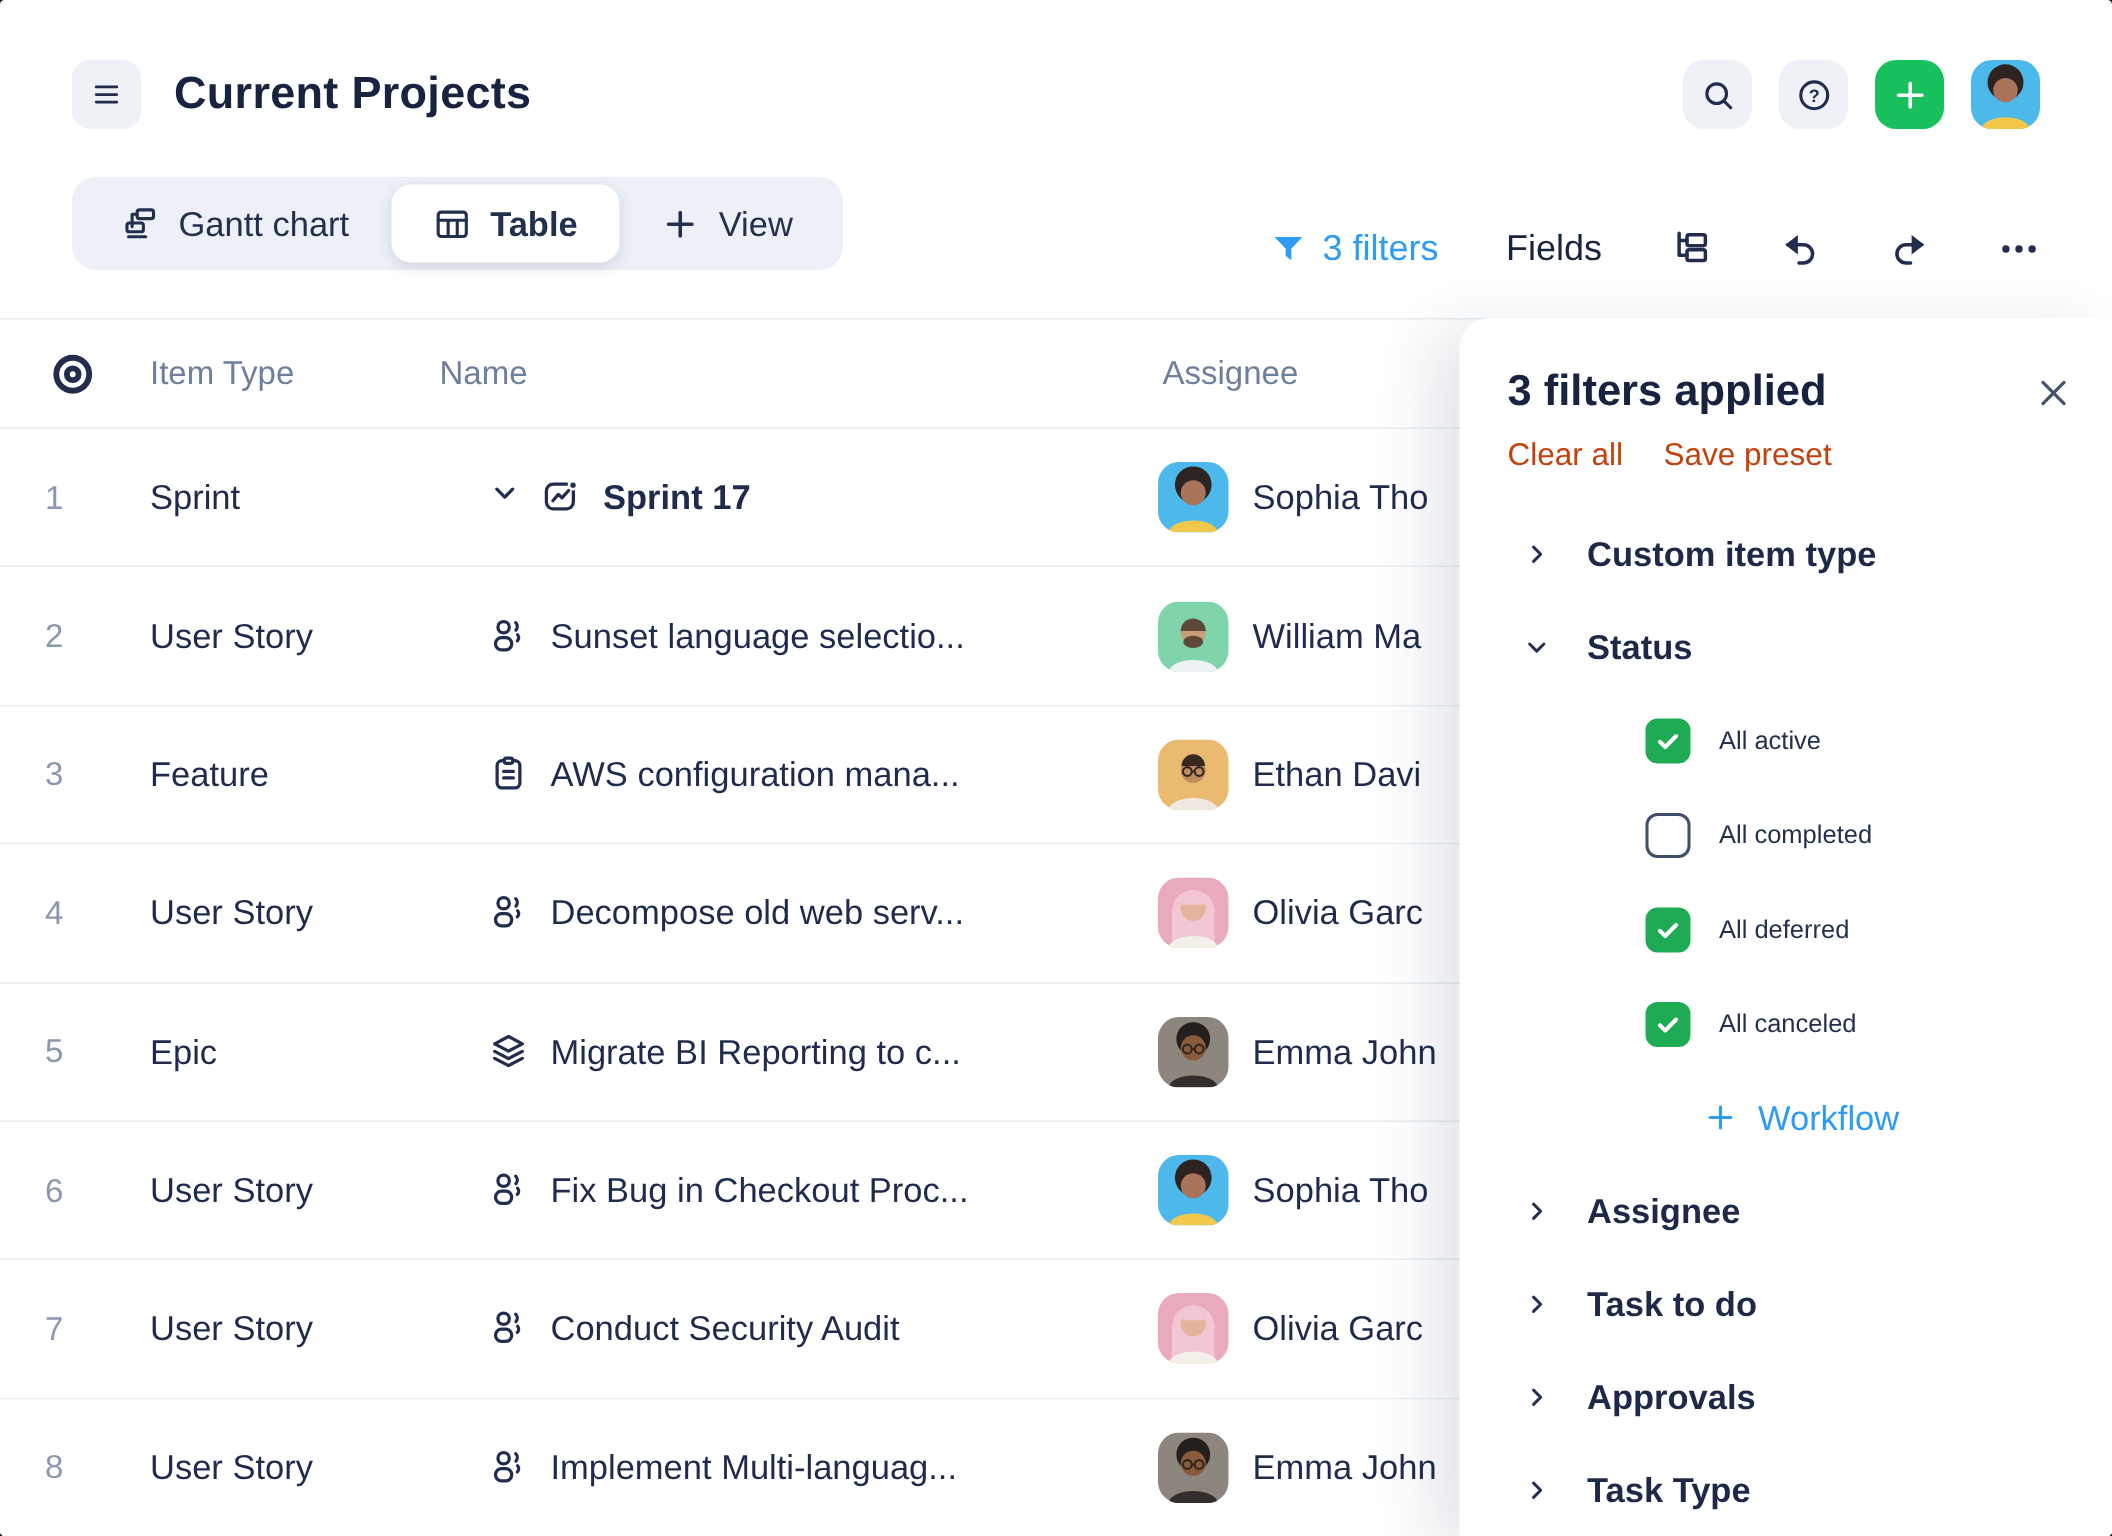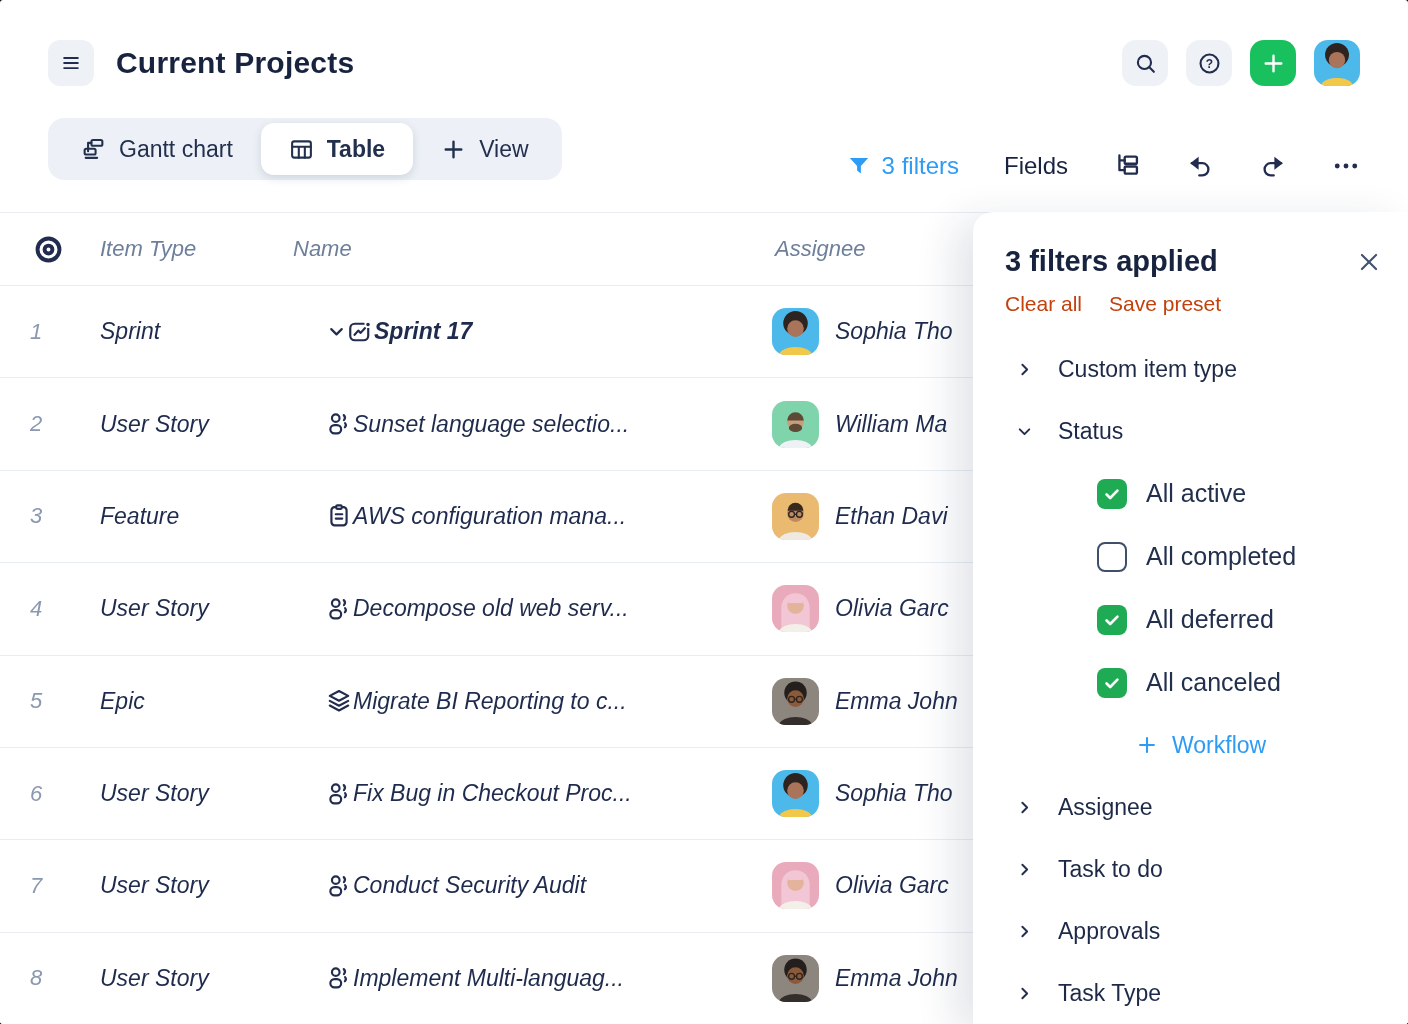--- a/index.html
+++ b/index.html
@@ -36,57 +36,57 @@
   .tab.active{background:#fff;box-shadow:0 3px 10px rgba(24,37,66,.14);font-weight:600}
   .tab .ic{width:25px;height:25px}
   .toolbar-right{position:absolute;top:118px;right:48px;height:62px;display:flex;align-items:flex-end;gap:45px;}
   .filters-btn{display:flex;align-items:center;gap:11px;color:var(--blue);font-size:24px;font-weight:500;cursor:pointer}
   .filters-btn .ic{width:24px;height:24px}
   .fields-btn{font-size:24px;font-weight:500;color:var(--ink-strong);cursor:pointer}
   .tool-ic{width:28px;height:28px;color:#212c4e;cursor:pointer}
 
   
   .table{position:absolute;top:212px;left:0;right:0;bottom:0;display:flex;flex-direction:column;}
-  .grid-cols{display:grid;grid-template-columns:72px 221px 467px 1fr;align-items:center;font-style:italic;}
+  .grid-cols{display:grid;grid-template-columns:72px 221px 467px 1fr;align-items:center;}
   .thead{height:74px;min-height:74px;border-top:1px solid var(--line);border-bottom:1px solid var(--line);color:var(--muted);font-size:22px;}
   .h-gear{padding-left:25px;color:#212c4e}
   .h-gear .ic{width:28px;height:28px;cursor:pointer}
   .h-type{padding-left:28px}
   .h-assignee{padding-left:15px}
   .tbody{flex:1;display:flex;flex-direction:column}
   .trow{flex:1;font-size:23px;color:var(--ink);background:#fff}
   .trow:not(:last-child){border-bottom:1px solid var(--line)}
   .c-num{padding-left:30px;color:var(--num);font-size:22px}
   .c-type{padding-left:28px}
-  .c-name{display:flex;align-items:center;padding-left:33px;overflow:hidden;white-space:nowrap}
+  .c-name{display:flex;align-items:flex-start;padding-left:33px;gap:14px;overflow:hidden;white-space:nowrap}
   .c-name .chev{width:21px;height:21px;color:#212c4e;flex:none;cursor:pointer}
   .c-name .ricon{width:26px;height:26px;color:#212c4e;flex:none}
   .c-name .rname{margin-left:1px}
   .c-name .rname.bold{font-weight:700}
   .c-assignee{display:flex;align-items:center;gap:16px;padding-left:12px;overflow:hidden;white-space:nowrap}
   .avatar{width:47px;height:47px;border-radius:14px;overflow:hidden;flex:none}
 
   
   .panel{position:absolute;top:212px;left:973px;right:0;bottom:0;background:#fff;border-top-left-radius:20px;
          box-shadow:-18px 8px 40px rgba(24,38,71,.12);padding:33px 26px 0 32px;}
   .panel-head{display:flex;align-items:flex-start;justify-content:space-between}
   .panel-title{font-size:29px;font-weight:700;color:var(--ink-strong)}
   .panel-close{width:26px;height:26px;color:#44536e;margin-top:4px;cursor:pointer;background:none;border:none;padding:0}
   .panel-links{display:flex;gap:27px;margin-top:14px;font-size:21px;color:#c2410c}
   .panel-links span{cursor:pointer}
   .sections{margin-top:22px}
   .psection-head{display:flex;align-items:center;gap:24px;height:62px;padding-left:10px;cursor:pointer}
   .psection-head .pchev{width:19px;height:19px;color:#22304e;flex:none}
-  .psection-head .plabel{font-size:23px;font-weight:400;color:#1d2946}
+  .psection-head .plabel{font-size:23px;font-weight:700;color:#1d2946}
   .poption{display:flex;align-items:center;gap:19px;height:63px;padding-left:92px;cursor:pointer}
   .pcheck{width:30px;height:30px;border-radius:8px;flex:none;display:flex;align-items:center;justify-content:center}
   .pcheck.checked{background:var(--green)}
   .pcheck.unchecked{background:#fff;border:2px solid #3f4e69}
   .pcheck .ic{width:20px;height:20px}
-  .polabel{font-size:25px;color:#22304e}
+  .polabel{font-size:17px;color:#22304e}
   .pworkflow{display:flex;align-items:center;gap:14px;height:62px;padding-left:131px;color:var(--blue);font-size:23px;cursor:pointer}
   .pworkflow .ic{width:22px;height:22px}
 </style>
 </head>
 <body>
 
 <div class="app">
 
   <header class="app-header">
     <button class="menu-btn">

